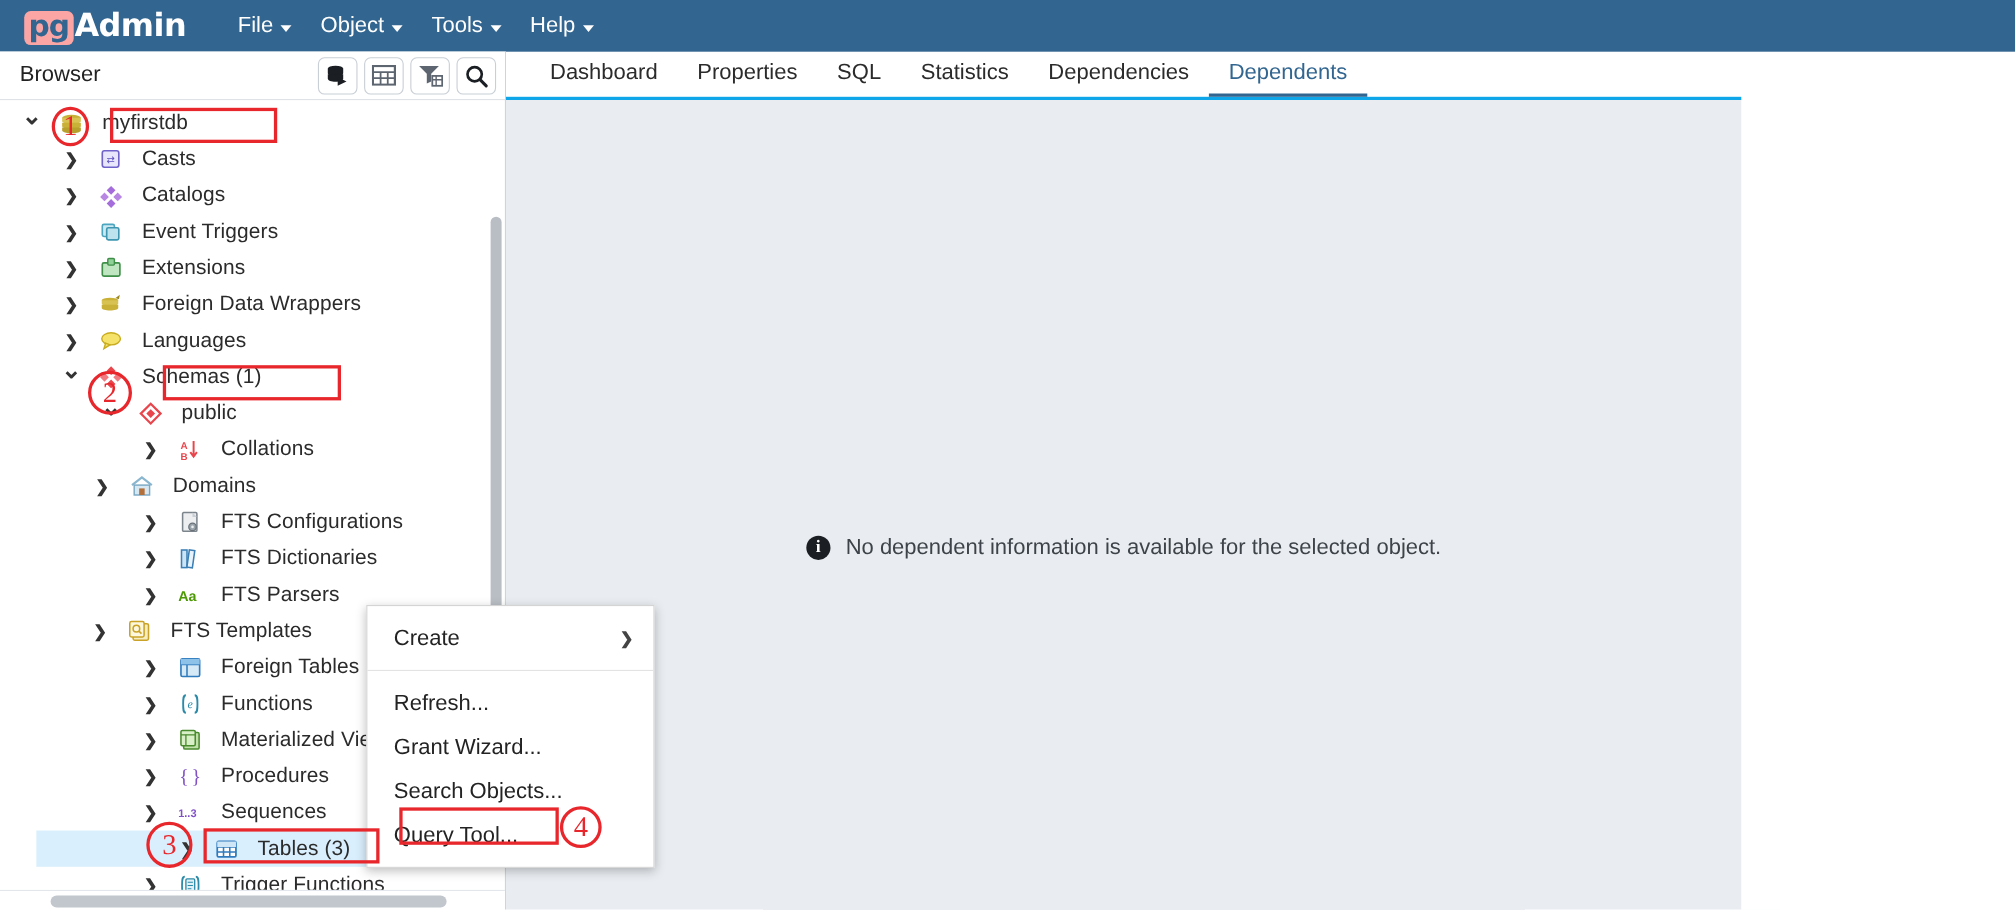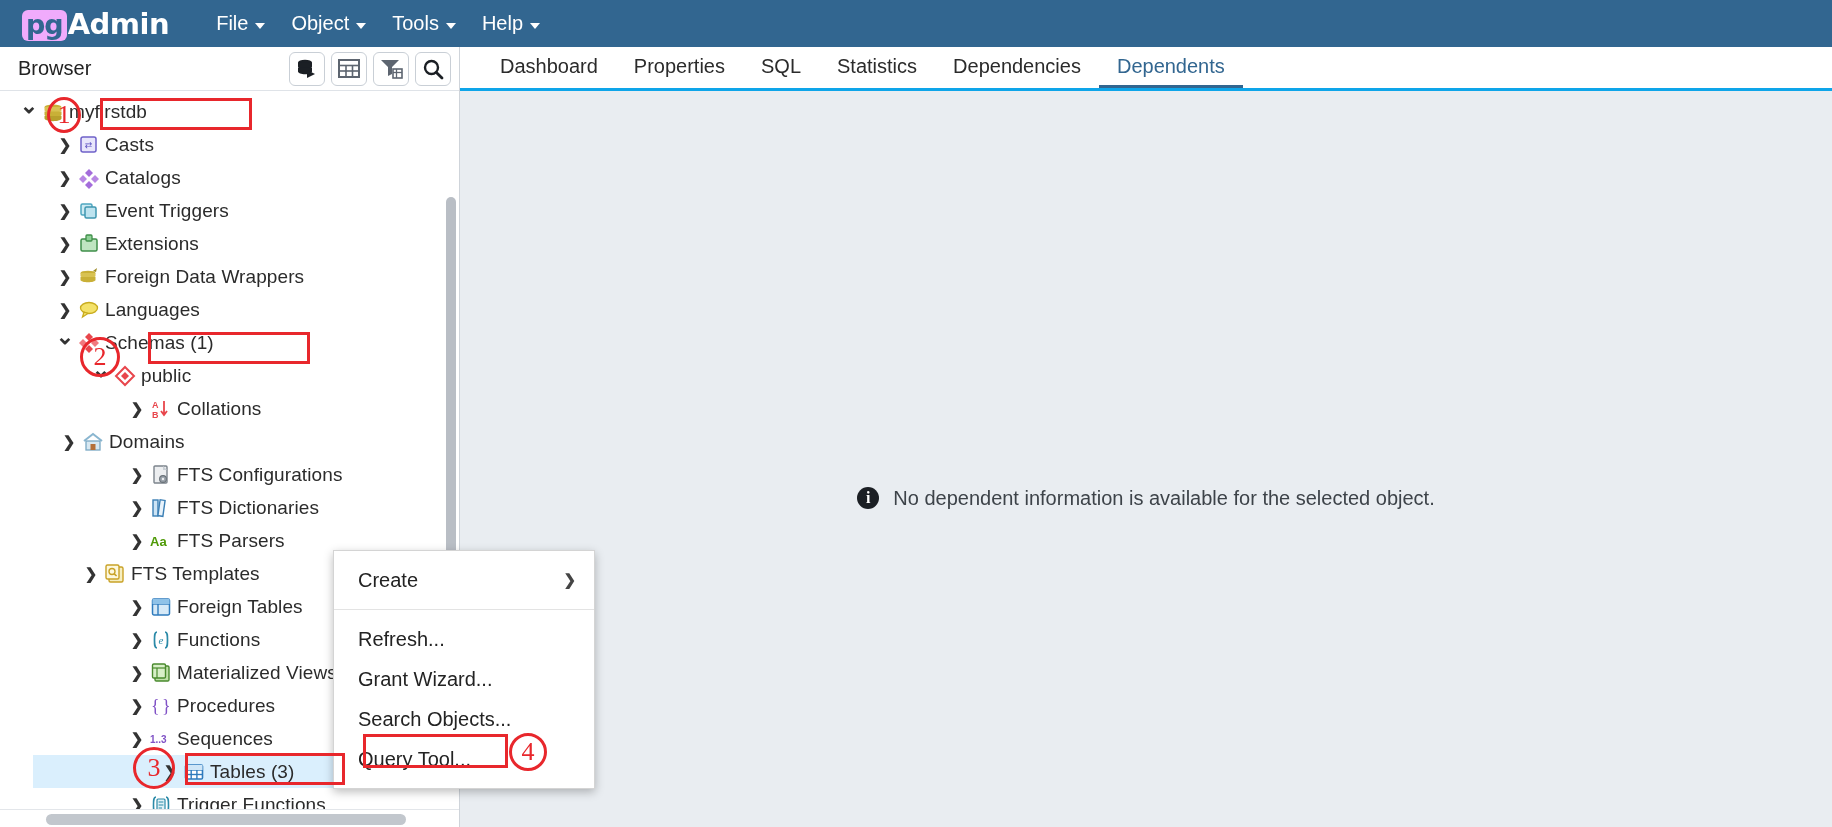--- a/index.html
+++ b/index.html
@@ -14,21 +14,21 @@
   #menubar {
     height: 47px;
     background: #326690;
     display: flex;
     align-items: center;
     padding-left: 22px;
     position: relative;
   }
   #logo { display: flex; align-items: baseline; margin-right: 34px; user-select: none; }
   #logo .pg {
-    background: #f0abfc;
+    background: #fca5a5;
     color: #326690;
     font-weight: bold;
     font-size: 27px;
     line-height: 28px;
     border-radius: 6px;
     padding: 1px 4px 2px 4px;
     letter-spacing: -1px;
     font-family: "DejaVu Sans", sans-serif;
   }
   #logo .admin {
@@ -52,21 +52,21 @@
   .caret-down {
     display: inline-block;
     width: 0; height: 0;
     border-left: 5px solid transparent;
     border-right: 5px solid transparent;
     border-top: 6px solid #ffffff;
     position: relative; top: 2px;
   }
 
   
-  #workspace { display: flex; height: 780px; width: 1832px; }
+  #workspace { display: flex; height: 780px; width: 1583px; }
 
   
   #browser-panel {
     width: 460px;
     border-right: 1px solid #cfd4da;
     display: flex;
     flex-direction: column;
     position: relative;
     background: #ffffff;
   }
@@ -99,20 +99,21 @@
     color: #2b2b2b;
     padding-top: 4px;
   }
   .tree-row {
     height: 33px;
     display: flex;
     align-items: center;
     white-space: nowrap;
     cursor: default;
     position: relative;
+    gap: 12px;
   }
   .tree-row.selected { background: #daeffd; margin-left: 33px; }
   .chev {
     width: 22px; min-width: 22px;
     display: flex; align-items: center; justify-content: center;
     color: #333; font-size: 15px; font-weight: bold;
   }
   .chev.open::before { content: "\2304"; font-size: 22px; position: relative; top: -6px; }
   .chev.closed::before { content: "\276F"; font-size: 15px; }
   .node-icon {
@@ -399,21 +400,21 @@
           <span class="chev closed"></span>
           <span class="node-icon">
             <svg width="22" height="22" viewBox="0 0 22 22">
               <text x="2" y="10" font-size="9" fill="#e8464c" font-family="Liberation Sans" font-weight="bold">A</text>
               <text x="2" y="20" font-size="9" fill="#e8464c" font-family="Liberation Sans" font-weight="bold">B</text>
               <path d="M14 3v14M11 13l3 4 3-4" stroke="#e8464c" stroke-width="1.8" fill="none"></path>
             </svg>
           </span>
           <span class="node-label">Collations</span>
         </div>
-        <div class="tree-row" style="padding-left: 58px;">
+        <div class="tree-row" style="padding-left: 82px;">
           <span class="chev closed"></span>
           <span class="node-icon">
             <svg width="22" height="22" viewBox="0 0 22 22">
               <path d="M2 10L11 3l9 7" fill="none" stroke="#8ab6d0" stroke-width="2"></path>
               <rect x="4" y="10" width="14" height="9" fill="#d7e8f2" stroke="#7aa8c4" stroke-width="1.3"></rect>
               <rect x="8.5" y="13" width="5" height="6" fill="#b4703a"></rect>
             </svg>
           </span>
           <span class="node-label">Domains</span>
         </div>

